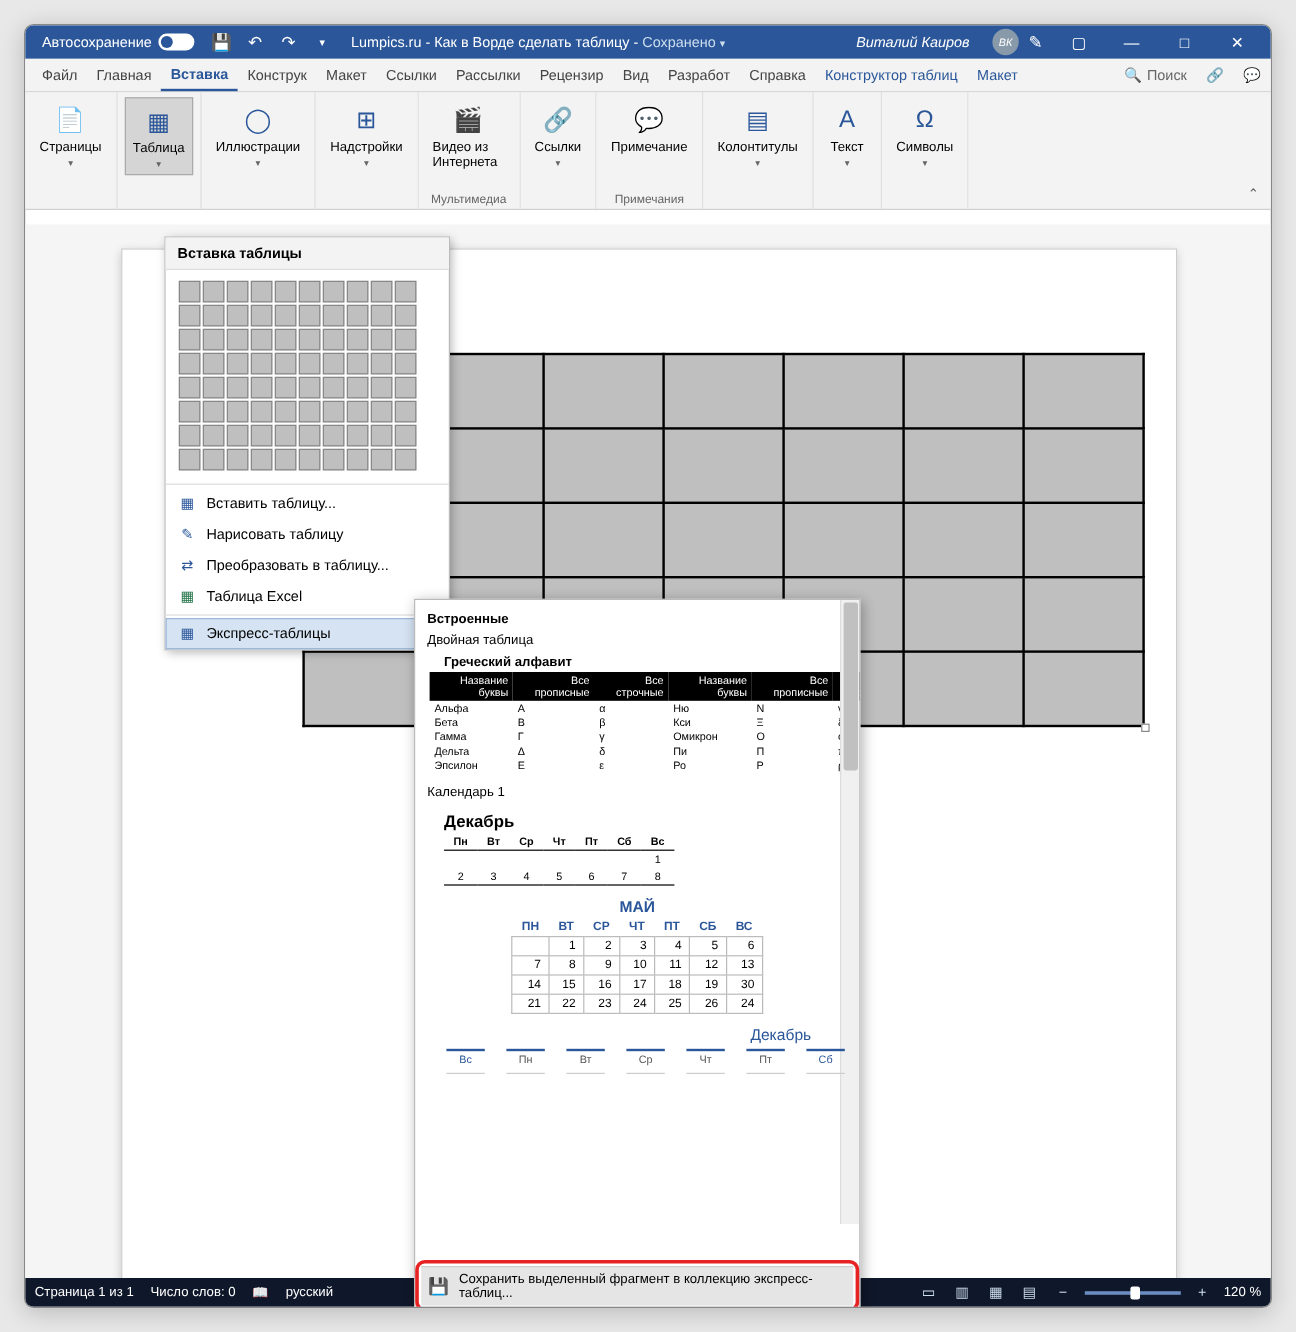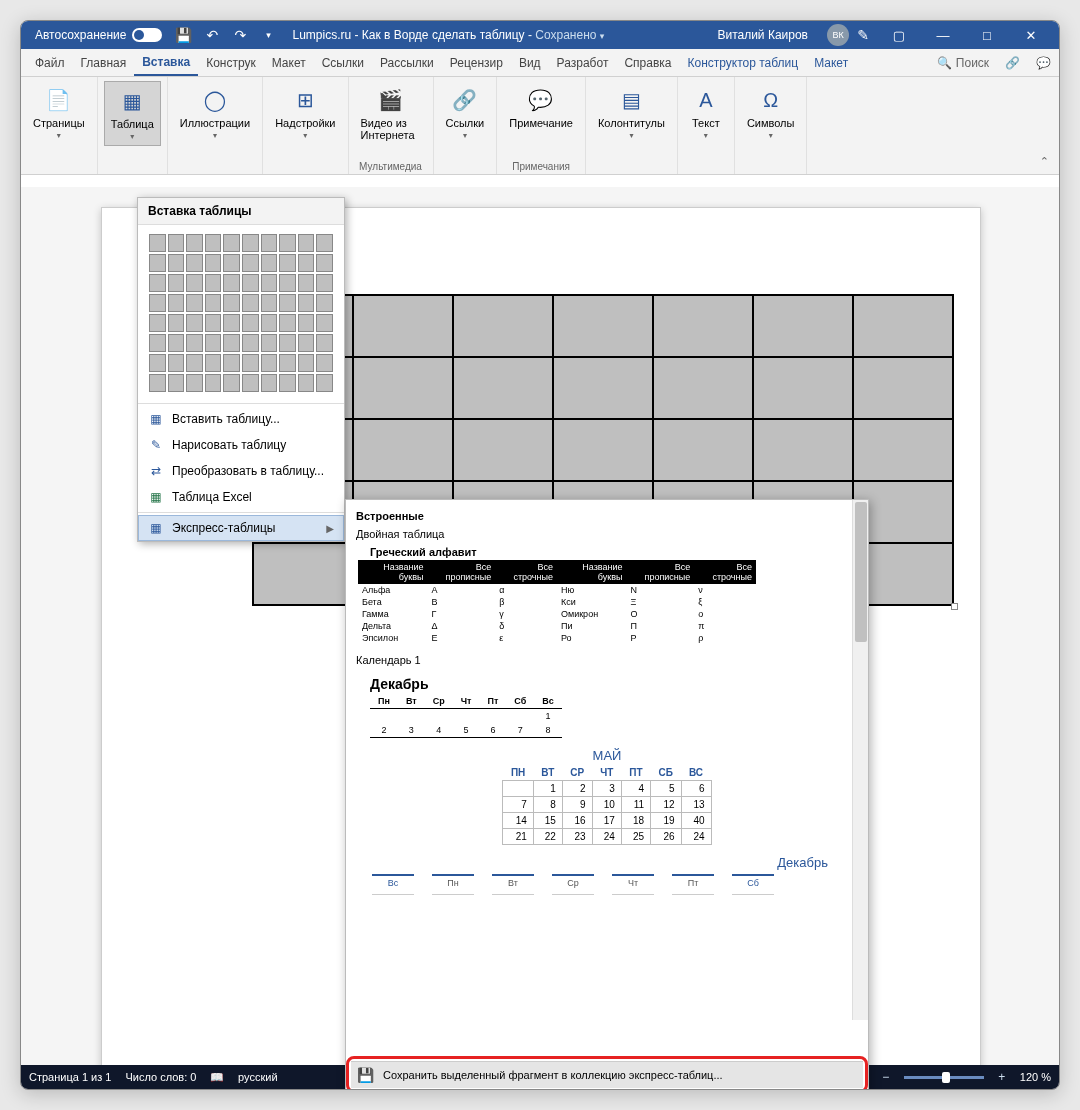--- a/index.html
+++ b/index.html
@@ -8,21 +8,21 @@
 
 
 .titlebar { height: 28px; background: #2b579a; display: flex; align-items: center; color: #fff; font-size: 12px; padding: 0 6px; }
 .titlebar .autosave { display: flex; align-items: center; gap: 6px; padding: 0 8px; }
 .toggle { width: 30px; height: 14px; background: #fff; border-radius: 7px; position: relative; }
 .toggle::after { content: ""; position: absolute; left: 2px; top: 2px; width: 10px; height: 10px; background: #2b579a; border-radius: 50%; }
 .qat-btn { width: 28px; height: 28px; display: flex; align-items: center; justify-content: center; color: #fff; font-size: 14px; }
 .title-text { flex: 0 0 auto; margin: 16px 10px; font-size: 12px; text-align: center; }
 .saved { color: #cde; }
 .titlebar .spacer { flex: 1; }
-.user { display: flex; align-items: center; gap: 6px; }
+.user { display: flex; align-items: center; gap: 6px; font-style: italic; }
 .avatar { width: 22px; height: 22px; border-radius: 50%; background: #8899aa; display: flex; align-items: center; justify-content: center; font-size: 9px; margin-left: 13px; }
 .winbtn { width: 44px; height: 40px; display: flex; align-items: center; justify-content: center; color: #fff; font-size: 13px; }
 
 
 .tabs { height: 28px; background: #f3f3f3; display: flex; align-items: stretch; border-bottom: 1px solid #d0d0d0; font-size: 12px; padding-left: 6px; }
 .tab { padding: 0 8px; display: flex; align-items: center; color: #444; cursor: pointer; }
 .tab.active { color: #2b579a; border-bottom: 2px solid #2b579a; font-weight: 600; }
 .tab.context { color: #2b579a; }
 .tabs .right { margin-left: auto; display: flex; }
 .search { display: flex; align-items: center; padding: 0 8px; color: #666; gap: 4px; }
@@ -40,33 +40,33 @@
 
 
 .docarea { position: absolute; top: 166px; left: 0; right: 0; bottom: 24px; background: #f5f5f5; overflow: hidden; }
 .page { position: absolute; left: 80px; top: 20px; width: 880px; height: 900px; background: #fff; box-shadow: 0 2px 8px rgba(0,0,0,0.2); border: 1px solid #ccc; }
 .doc-table { position: absolute; left: 150px; top: 86px; }
 .doc-table table { border-collapse: collapse; }
 .doc-table td { border: 2px solid #000; width: 100px; height: 62px; background: #bfbfbf; }
 .sel-handle { position: absolute; width: 7px; height: 7px; background: #fff; border: 1px solid #888; }
 
 
-.table-menu { position: absolute; left: 116px; top: 176px; width: 208px; background: #fff; border: 1px solid #bbb; box-shadow: 2px 2px 8px rgba(0,0,0,0.3); font-size: 12px; z-index: 10; }
+.table-menu { position: absolute; left: 116px; top: 176px; width: 238px; background: #fff; border: 1px solid #bbb; box-shadow: 2px 2px 8px rgba(0,0,0,0.3); font-size: 12px; z-index: 10; }
 .menu-title { padding: 6px 10px; font-weight: 600; background: #f3f3f3; border-bottom: 1px solid #ddd; }
 .grid-picker { padding: 8px 10px; }
 .grid-picker .gridrow { display: flex; }
 .grid-picker .cell { width: 18px; height: 18px; border: 1px solid #888; background: #bfbfbf; margin: 1px; }
 .menu-sep { height: 1px; background: #ddd; margin: 2px 0; }
 .menu-item { display: flex; align-items: center; padding: 5px 10px; gap: 8px; cursor: pointer; }
 .menu-item:hover, .menu-item.hover { background: #d5e3f3; border: 1px solid #9bb8db; padding: 4px 9px; }
 .menu-item .micon { width: 16px; height: 16px; display: flex; align-items: center; justify-content: center; font-size: 12px; color: #2b579a; }
 .menu-item .sub { margin-left: auto; font-size: 10px; color: #666; }
 
 
-.gallery { position: absolute; left: 324px; top: 478px; width: 524px; height: 595px; background: #fff; border: 1px solid #bbb; box-shadow: 2px 2px 10px rgba(0,0,0,0.3); z-index: 20; font-size: 11px; display: flex; flex-direction: column; }
+.gallery { position: absolute; left: 324px; top: 478px; width: 372px; height: 595px; background: #fff; border: 1px solid #bbb; box-shadow: 2px 2px 10px rgba(0,0,0,0.3); z-index: 20; font-size: 11px; display: flex; flex-direction: column; }
 .gallery-body { flex: 1; overflow: hidden; padding: 6px 8px; position: relative; }
 .gallery-scroll { position: absolute; right: 0; top: 0; width: 16px; height: 520px; background: #f0f0f0; border-left: 1px solid #ddd; }
 .gallery-scroll .thumb { position: absolute; left: 2px; top: 2px; width: 12px; height: 140px; background: #c0c0c0; border-radius: 2px; }
 .cat-title { font-weight: 600; padding: 4px 2px; }
 .gitem-title { padding: 2px 2px 4px; }
 .preview { margin: 2px 4px 8px; }
 
 
 .greek-title { font-weight: bold; font-size: 11px; padding-left: 12px; }
 .greek { width: 398px; border-collapse: collapse; font-size: 9px; margin-top: 2px; }
@@ -74,21 +74,21 @@
 .greek td { padding: 1px 4px; }
 
 
 .cal1-month { font-weight: bold; font-size: 14px; padding: 4px 0 2px 12px; }
 .cal1 { border-collapse: collapse; font-size: 9px; margin-left: 12px; }
 .cal1 th { border-bottom: 1px solid #000; padding: 2px 8px; font-weight: bold; }
 .cal1 td { padding: 2px 8px; text-align: center; border-bottom: 1px solid #000; }
 .cal1 .noborder td { border-bottom: none; }
 
 
-.cal2-month { text-align: center; color: #2b579a; font-size: 13px; font-weight: 400; padding: 2px 0; }
+.cal2-month { text-align: center; color: #2b579a; font-size: 13px; font-weight: 700; padding: 2px 0; }
 .cal2 { border-collapse: collapse; font-size: 10px; margin: 0 auto; }
 .cal2 th { color: #2b579a; padding: 2px 8px; text-align: center; font-weight: 600; }
 .cal2 td { border: 1px solid #bbb; padding: 2px 6px; text-align: right; width: 28px; }
 
 
 .cal3-month { text-align: right; color: #2b579a; font-size: 13px; padding: 2px 28px 4px 0; }
 .cal3 { display: flex; gap: 18px; margin-left: 14px; }
 .cal3 .daycol { width: 42px; border-top: 2px solid #2b579a; text-align: center; font-size: 9px; color: #555; padding-top: 2px; position: relative; }
 .cal3 .daycol.sun, .cal3 .daycol.sat { color: #2b579a; }
 .cal3 .daycol::after { content: ""; position: absolute; left: 0; right: 0; top: 18px; border-top: 1px solid #ccc; }
@@ -584,21 +584,21 @@
                 <td>12</td>
                 <td>13</td>
               </tr>
               <tr>
                 <td>14</td>
                 <td>15</td>
                 <td>16</td>
                 <td>17</td>
                 <td>18</td>
                 <td>19</td>
-                <td>40</td>
+                <td>30</td>
               </tr>
               <tr>
                 <td>21</td>
                 <td>22</td>
                 <td>23</td>
                 <td>24</td>
                 <td>25</td>
                 <td>26</td>
                 <td>24</td>
               </tr>

